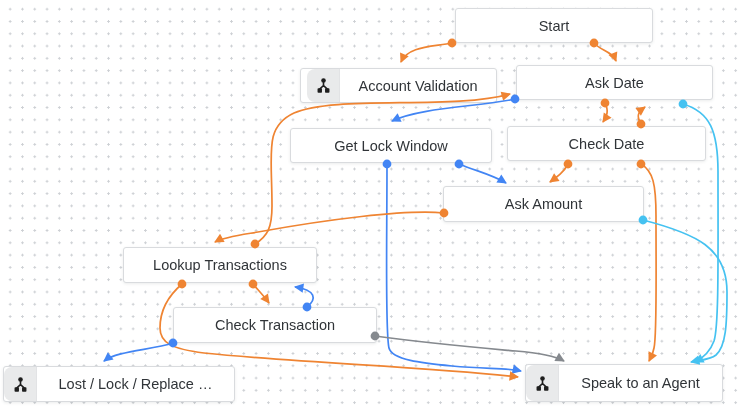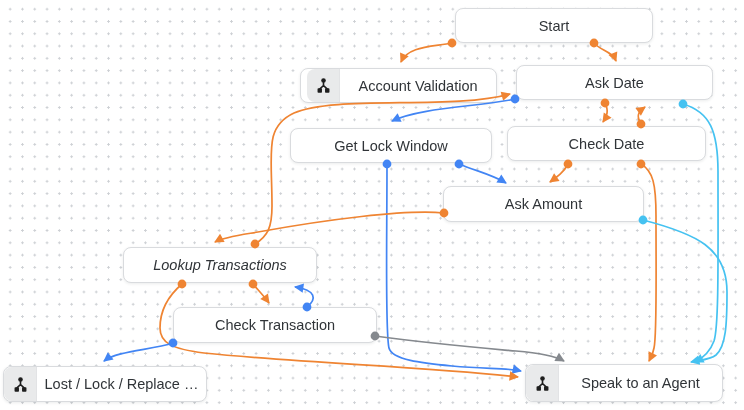--- a/index.html
+++ b/index.html
@@ -7,21 +7,21 @@
     position:relative; width:744px; height:410px; overflow:hidden;
     background-color:#ffffff;
     background-image: radial-gradient(circle, #cdd0d4 1.15px, transparent 1.3px);
     background-size: 12.3px 12.3px;
     background-position: 4px 3px;
     font-family: "Liberation Sans", sans-serif;
   }
   .nodes-layer, .edges-layer { position:absolute; inset:0; }
   .node {
     position:absolute; box-sizing:border-box;
-    background:#fff; border:1px solid #d9dbde; border-radius:8px;
+    background:#fff; border:1px solid #d9dbde; border-radius:3px;
     display:flex; align-items:stretch;
     box-shadow:0 1px 3px rgba(60,64,67,.10);
     font-size:14.5px; color:#303438; cursor:pointer;
   }
   .node .label {
     flex:1; display:flex; align-items:center; justify-content:center;
     white-space:nowrap; overflow:hidden; padding:0 8px;
   }
   .node .icon-box {
     width:32px; flex:0 0 32px;
@@ -55,27 +55,27 @@
       </div>
       <div class="node" style="left: 290px; top: 128px; width: 202px; height: 35px;">
         <span class="label">Get Lock Window</span>
       </div>
       <div class="node" style="left: 507px; top: 126px; width: 199px; height: 35px;">
         <span class="label">Check Date</span>
       </div>
       <div class="node" style="left: 443px; top: 186px; width: 201px; height: 36px;">
         <span class="label">Ask Amount</span>
       </div>
-      <div class="node" style="left: 123px; top: 247px; width: 194px; height: 36px; font-style: italic;">
+      <div class="node" style="left: 123px; top: 247px; width: 194px; height: 36px;">
         <span class="label">Lookup Transactions</span>
       </div>
       <div class="node" style="left: 173px; top: 307px; width: 204px; height: 36px;">
         <span class="label">Check Transaction</span>
       </div>
-      <div class="node" style="left: 3px; top: 366px; width: 204px; height: 36px;">
+      <div class="node" style="left: 3px; top: 366px; width: 232px; height: 36px;">
         <span class="icon-box">
           <svg viewBox="0 0 20 20" width="17" height="17">
             <circle cx="10" cy="4.2" r="2.7" fill="#1e1e1e"></circle>
             <path d="M10 6.5 V10 M10 10 L5.8 14 M10 10 L14.2 14" stroke="#1e1e1e" stroke-width="1.9" fill="none" stroke-linecap="round"></path>
             <rect x="3" y="13.2" width="5.2" height="5.2" rx="0.9" fill="#1e1e1e"></rect>
             <rect x="11.8" y="13.2" width="5.2" height="5.2" rx="0.9" fill="#1e1e1e"></rect>
           </svg>
         </span>
         <span class="label">Lost / Lock / Replace …</span>
       </div>

